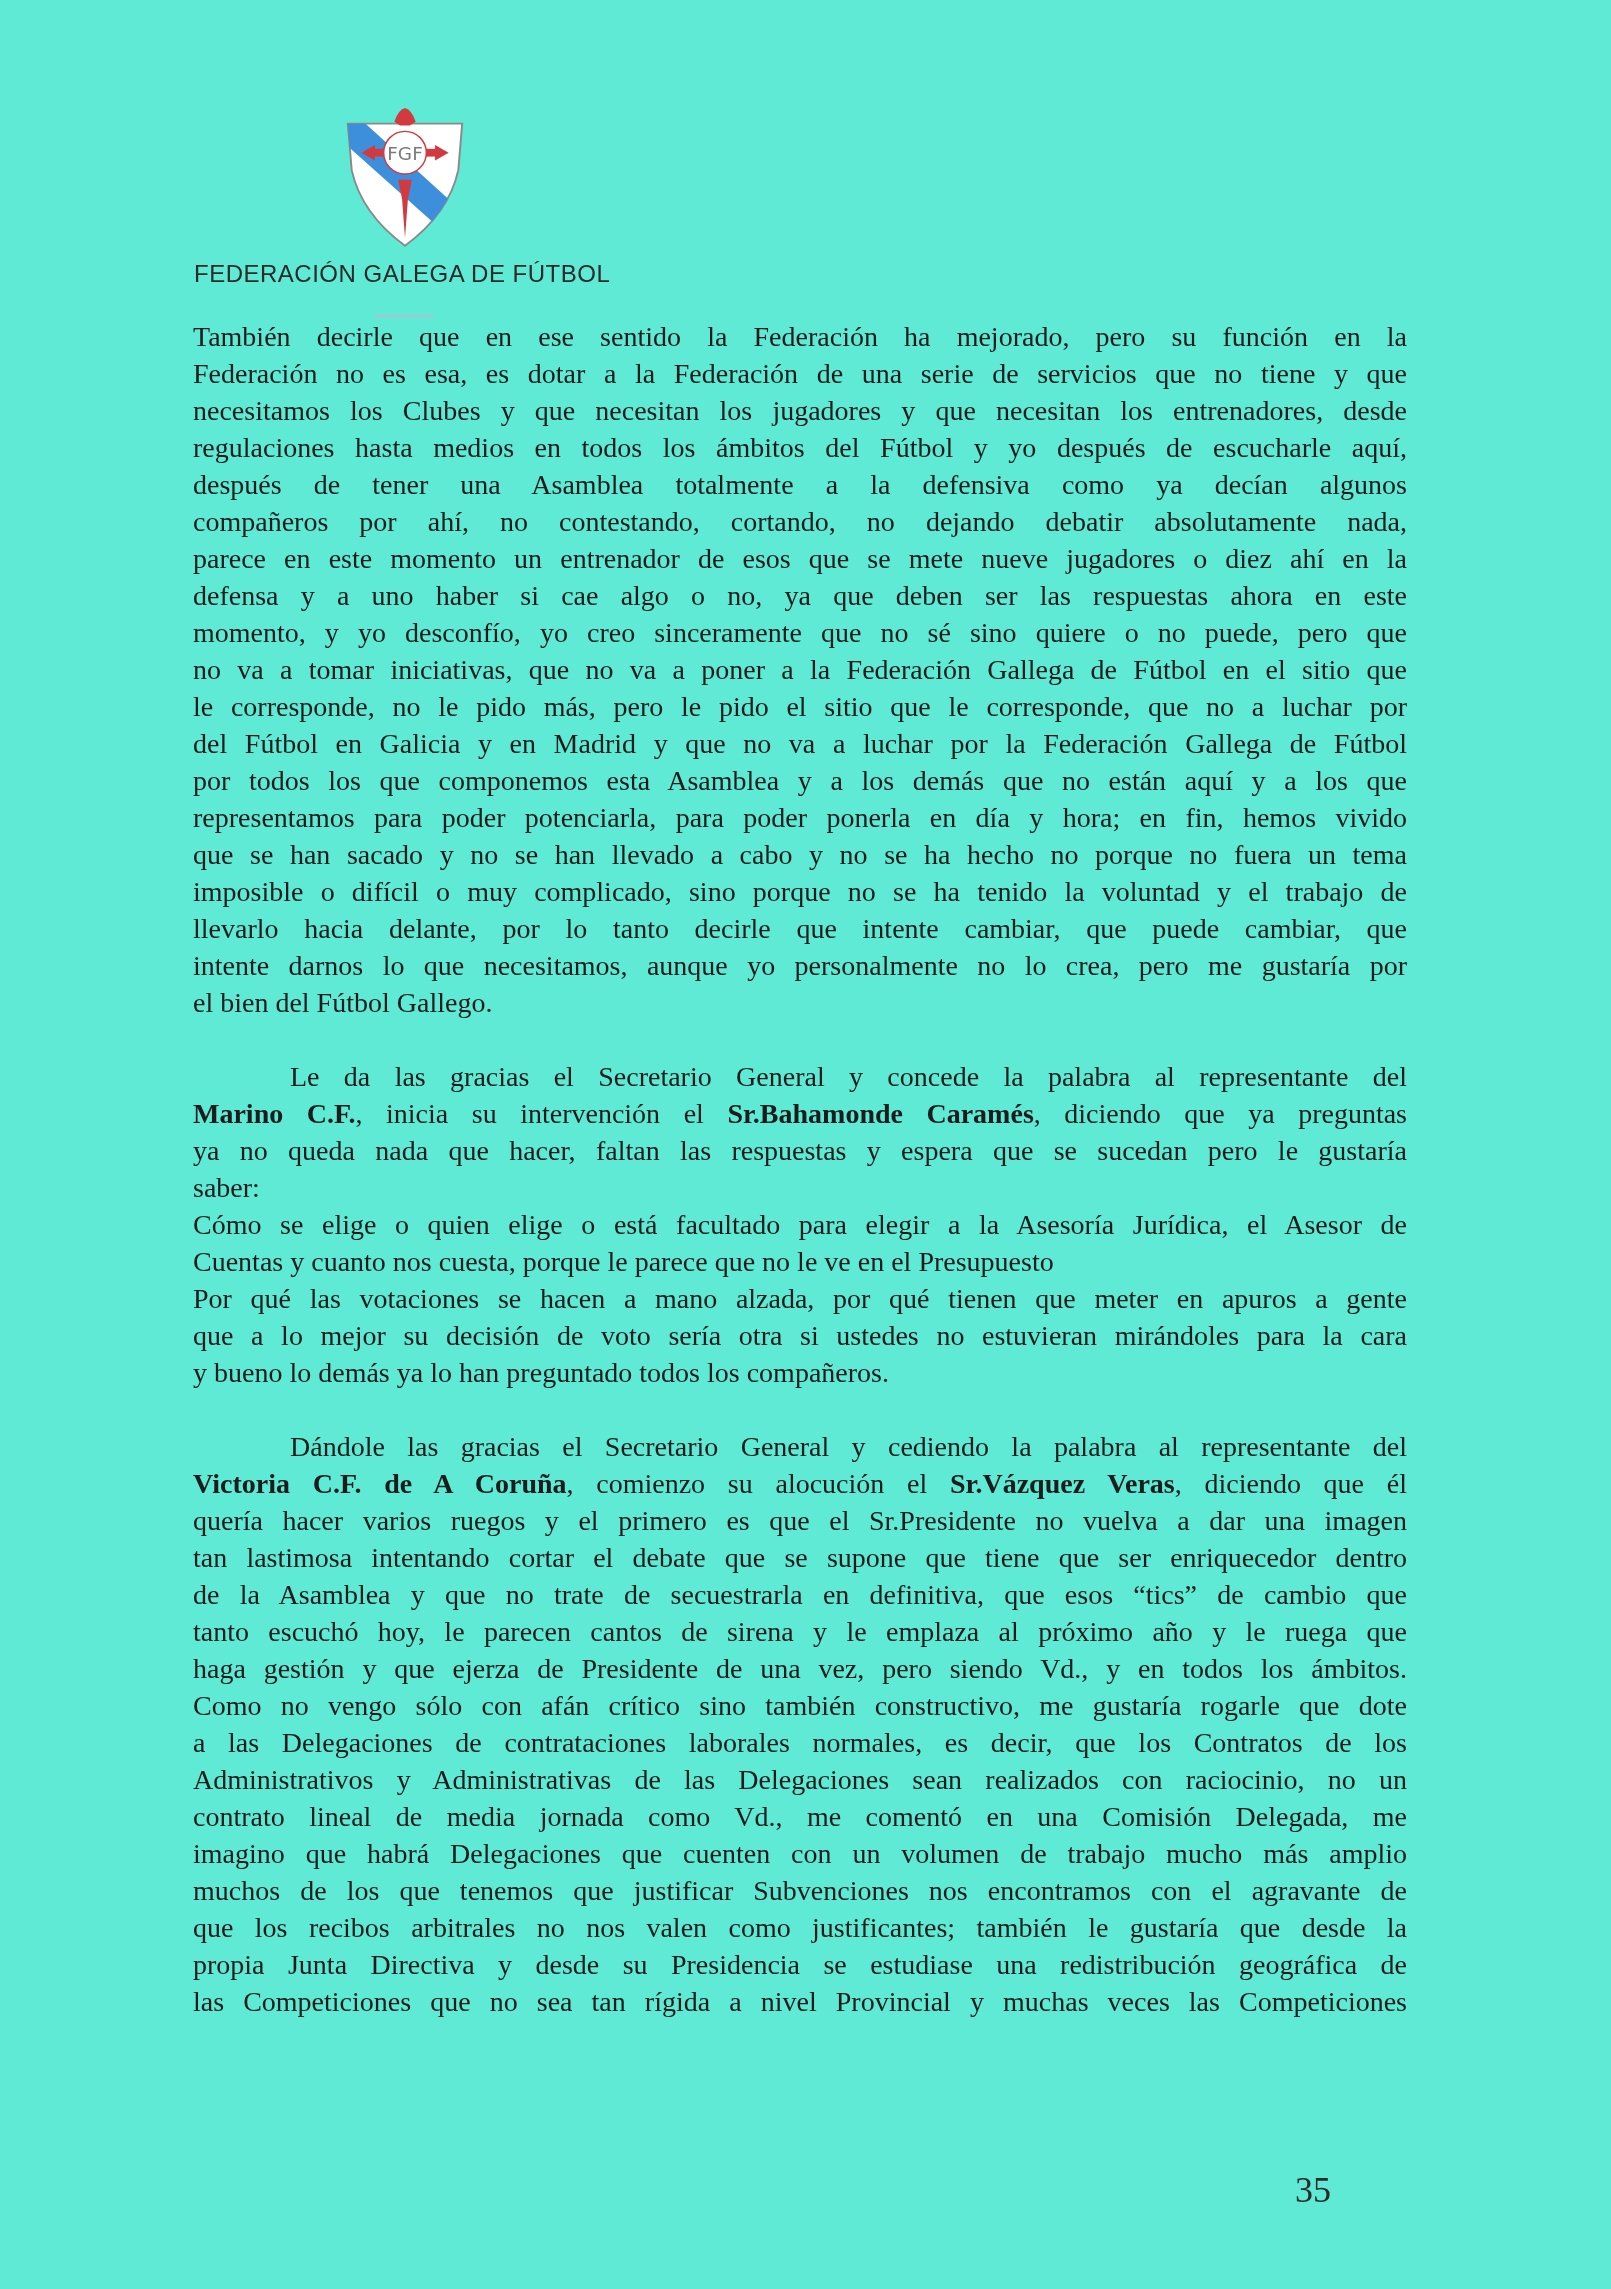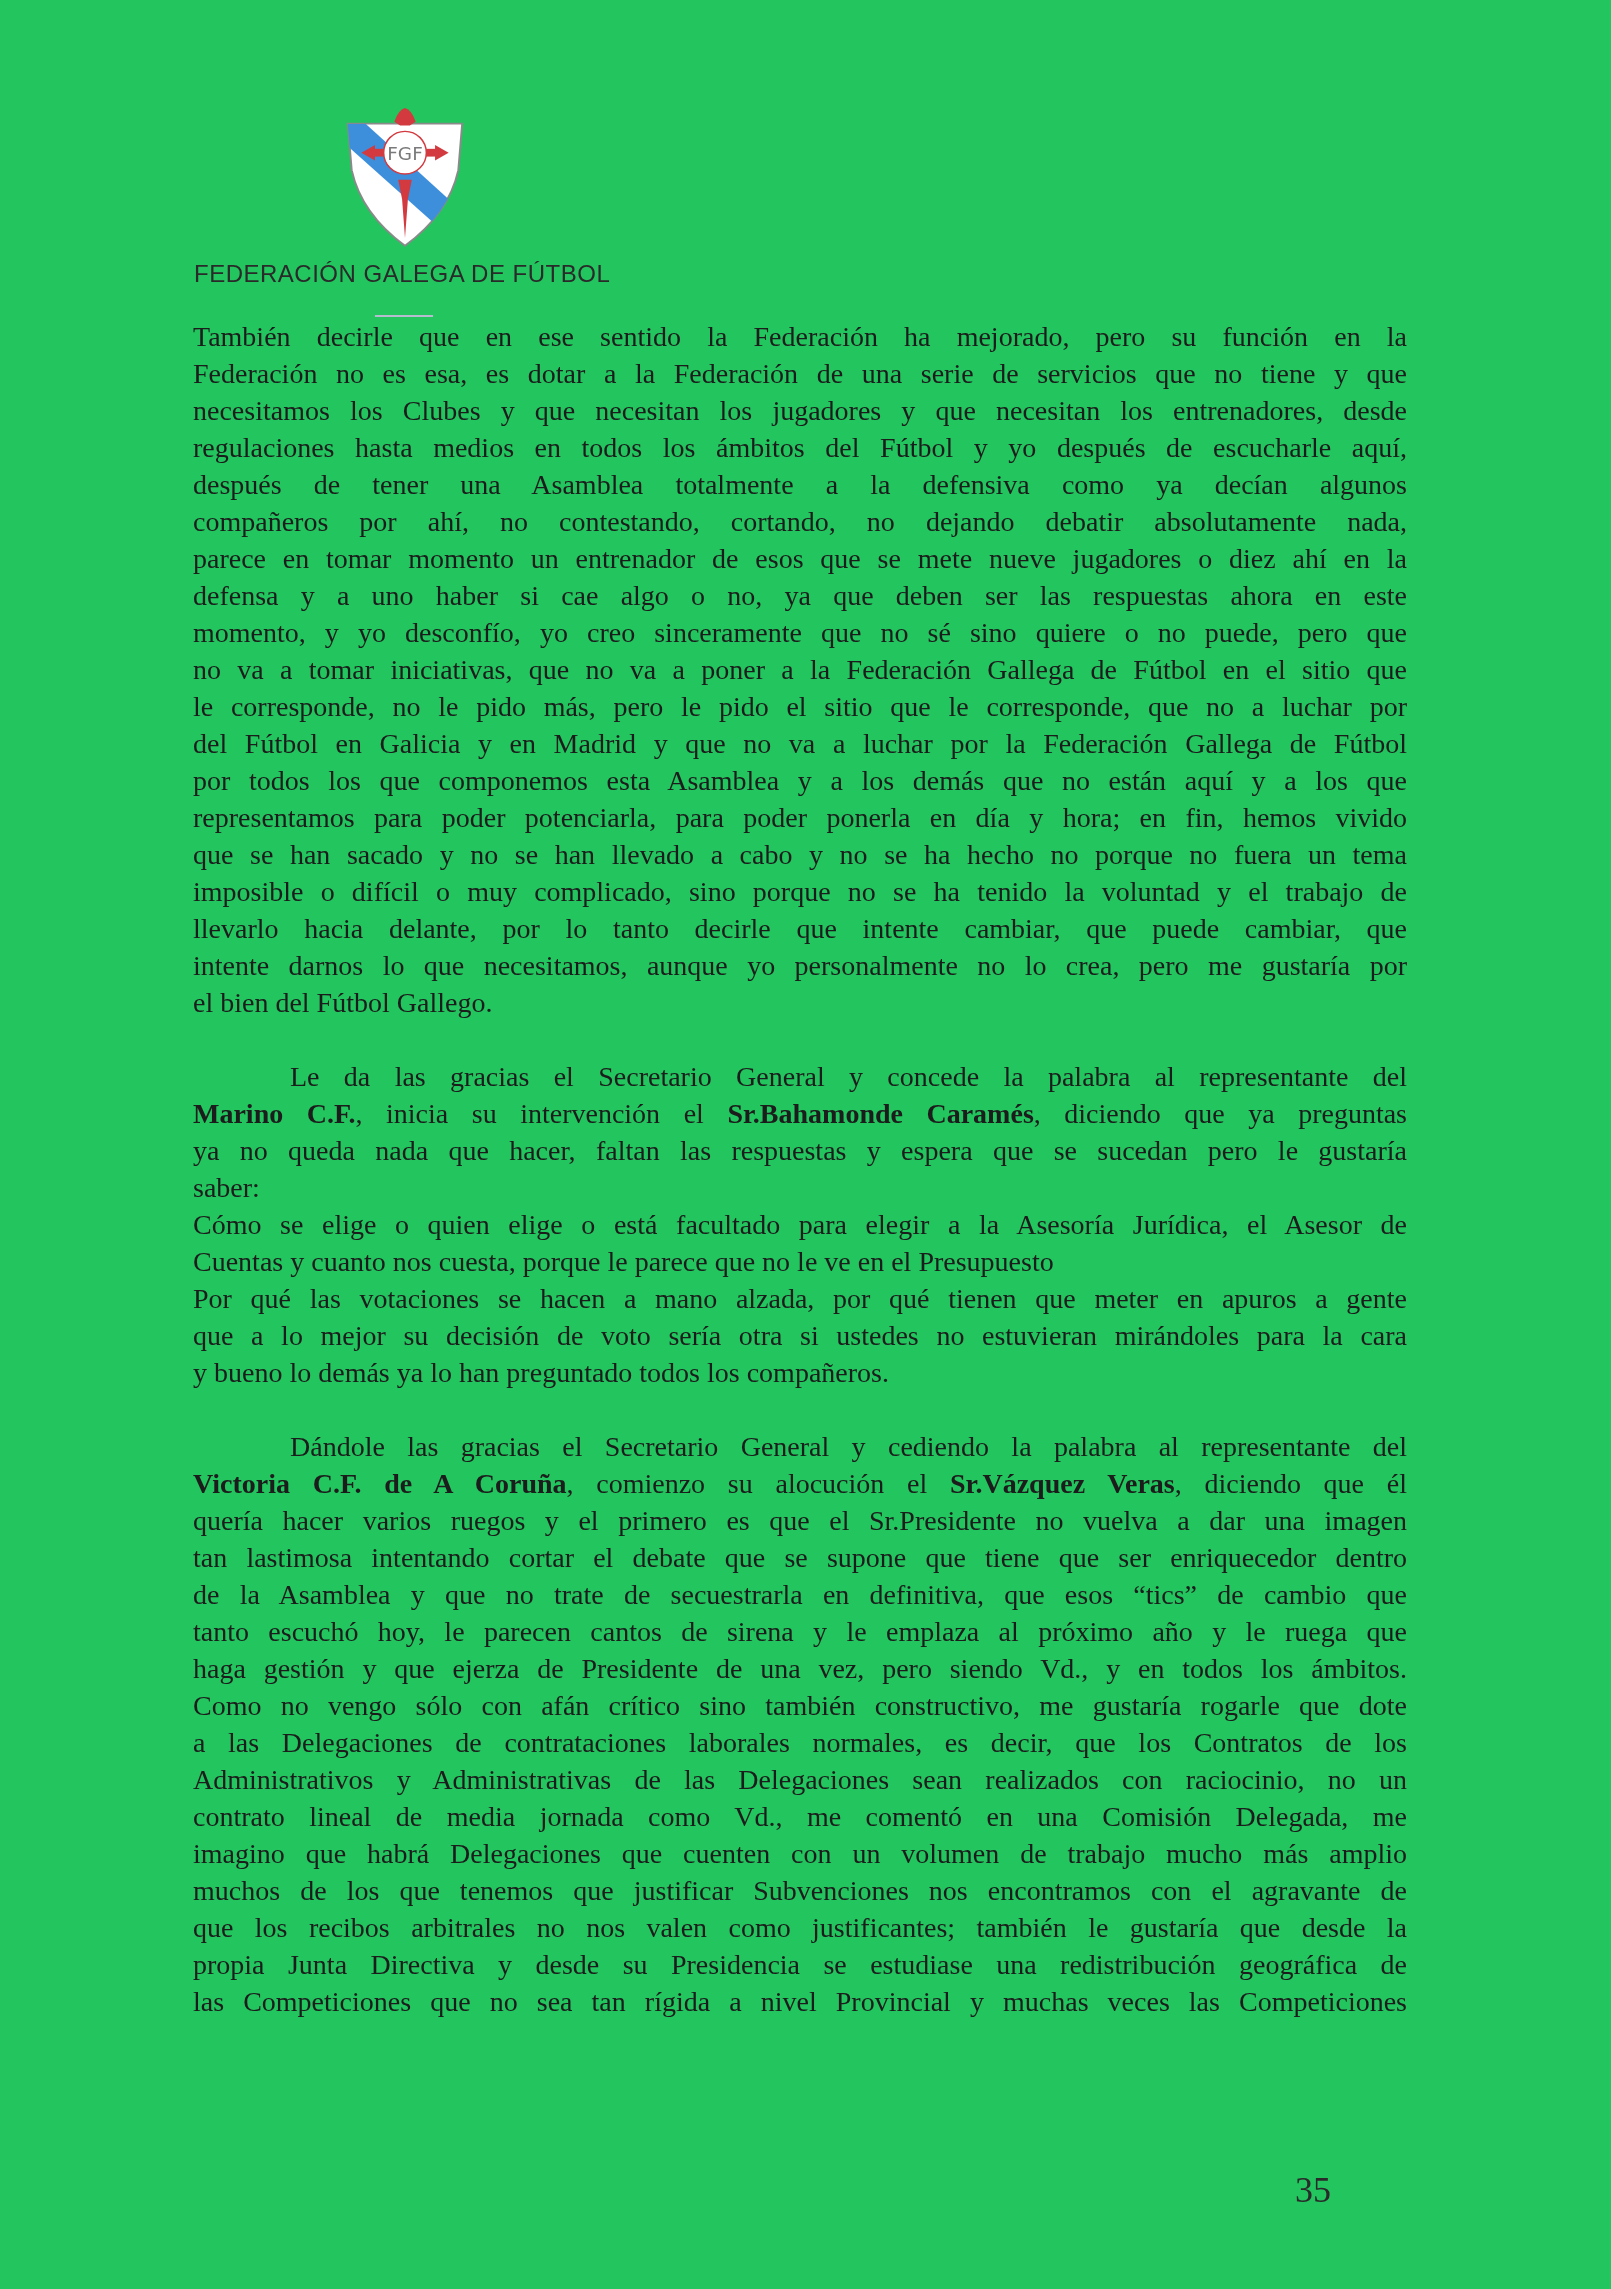--- a/index.html
+++ b/index.html
@@ -1,17 +1,17 @@
 <!DOCTYPE html>
 <html><head>
 <meta charset="utf-8">
 <style>
   html, body { margin: 0; padding: 0; background: #ffffff; }
   body { width: 1612px; height: 2289px; position: relative; overflow: hidden; }
-  .page { position: absolute; left: 0; top: 0; width: 1612px; height: 2289px; background: #22c55e; }
+  .page { position: absolute; left: 0; top: 0; width: 1612px; height: 2289px; background: #5eead4; }
   .logo { position: absolute; left: 342px; top: 102px; width: 126px; height: 146px; }
   .org-name { position: absolute; left: 194px; top: 260px; font-family: Liberation Sans, sans-serif; font-size: 24px; letter-spacing: 0.5px; color: #2a2a2a; white-space: nowrap; }
   .rule { position: absolute; left: 375px; top: 315px; width: 58px; height: 1.9px; background: #b8bcd0; }
   .body { position: absolute; left: 193px; top: 318px; width: 1214px; font-family: "Liberation Serif", serif; font-size: 28px; line-height: 37px; color: #1c1c1c; }
   .para { margin: 0; text-align: justify; text-align-last: left; }
   .para .ln { display: block; text-align: justify; text-align-last: justify; white-space: nowrap; }
   .para .ln.last { text-align-last: left; }
   .gap { height: 37px; }
   .indent { padding-left: 97px; }
   b { font-weight: bold; }
@@ -45,21 +45,21 @@
 
   <div class="body">
 
     <p class="para">
       <span class="ln">También decirle que en ese sentido la Federación ha mejorado, pero su función en la</span>
       <span class="ln">Federación no es esa, es dotar a la Federación de una serie de servicios que no tiene y que</span>
       <span class="ln">necesitamos los Clubes y que necesitan los jugadores y que necesitan los entrenadores, desde</span>
       <span class="ln">regulaciones hasta medios en todos los ámbitos del Fútbol y yo después de escucharle aquí,</span>
       <span class="ln">después de tener una Asamblea totalmente a la defensiva como ya decían algunos</span>
       <span class="ln">compañeros por ahí, no contestando, cortando, no dejando debatir absolutamente nada,</span>
-      <span class="ln">parece en tomar momento un entrenador de esos que se mete nueve jugadores o diez ahí en la</span>
+      <span class="ln">parece en este momento un entrenador de esos que se mete nueve jugadores o diez ahí en la</span>
       <span class="ln">defensa y a uno haber si cae algo o no, ya que deben ser las respuestas ahora en este</span>
       <span class="ln">momento, y yo desconfío, yo creo sinceramente que no sé sino quiere o no puede, pero que</span>
       <span class="ln">no va a tomar iniciativas, que no va a poner a la Federación Gallega de Fútbol en el sitio que</span>
       <span class="ln">le corresponde, no le pido más, pero le pido el sitio que le corresponde, que no a luchar por</span>
       <span class="ln">del Fútbol en Galicia y en Madrid y que no va a luchar por la Federación Gallega de Fútbol</span>
       <span class="ln">por todos los que componemos esta Asamblea y a los demás que no están aquí y a los que</span>
       <span class="ln">representamos para poder potenciarla, para poder ponerla en día y hora; en fin, hemos vivido</span>
       <span class="ln">que se han sacado y no se han llevado a cabo y no se ha hecho no porque no fuera un tema</span>
       <span class="ln">imposible o difícil o muy complicado, sino porque no se ha tenido la voluntad y el trabajo de</span>
       <span class="ln">llevarlo hacia delante, por lo tanto decirle que intente cambiar, que puede cambiar, que</span>

